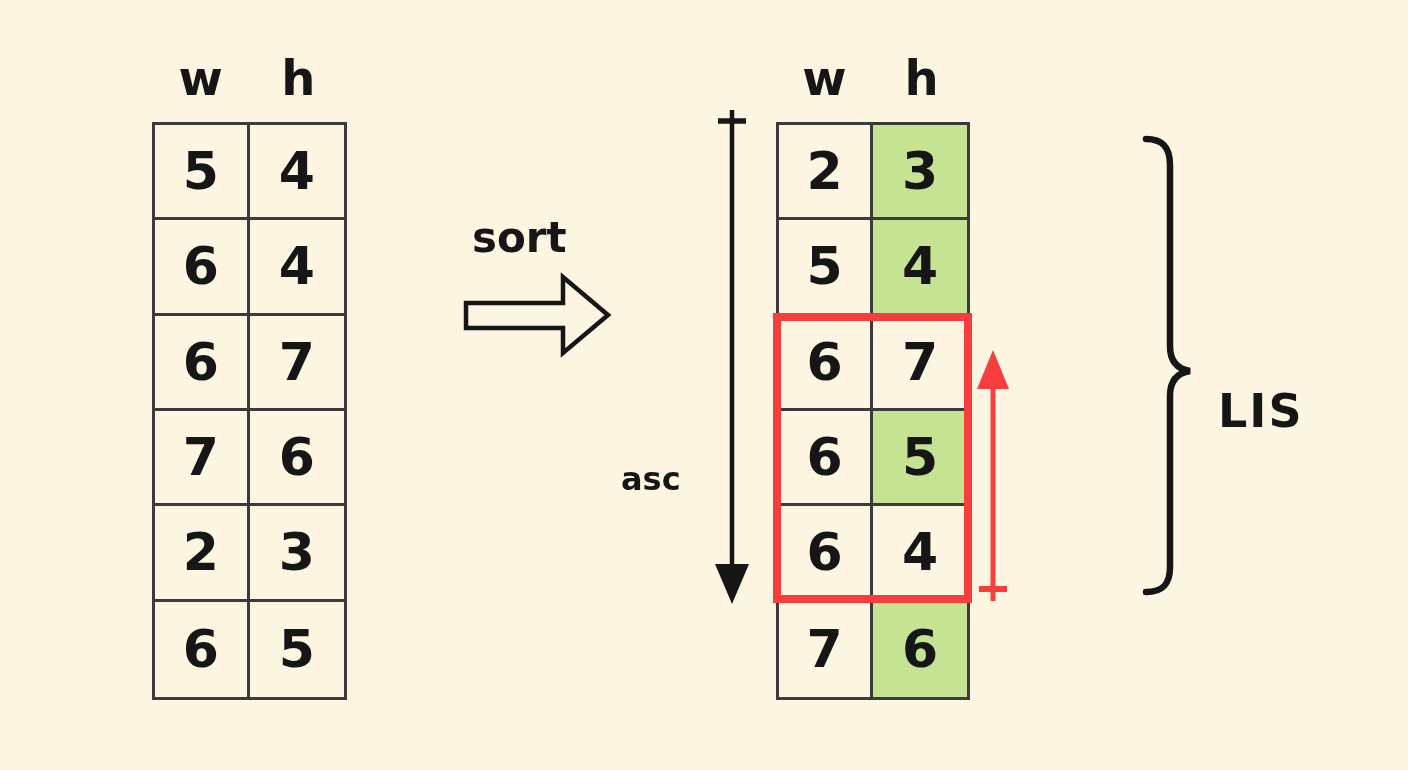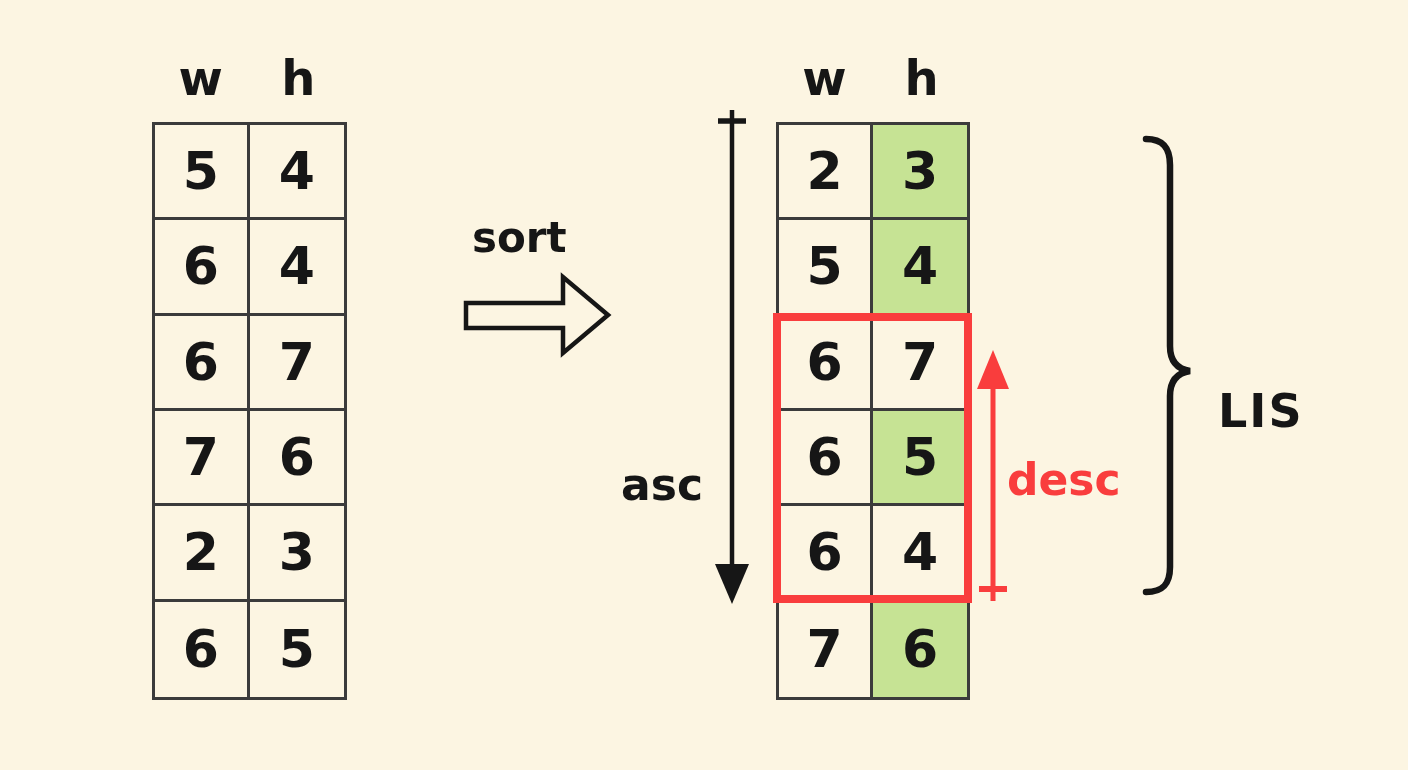--- a/index.html
+++ b/index.html
@@ -59,21 +59,21 @@
   .cell[data-state="green"]{background:var(--green);}
   
   .lbl{
     position:absolute;
     font-weight:700;
     line-height:1;
     white-space:nowrap;
     color:var(--ink);
   }
   .lbl-sort{left:472px;top:205px;font-size:42px;margin-top:12px;}
-  .lbl-asc{left:621px;top:463px;font-size:44px;}
+  .lbl-asc{left:621px;top:463px;font-size:32px;}
   .lbl-desc{left:1007px;top:458px;font-size:44px;color:var(--red);}
   .lbl-lis{left:1218px;top:348px;font-size:46px;letter-spacing:2px;margin-top:40px;}
   
   .overlay{
     position:absolute;left:0;top:0;width:1408px;height:770px;
     pointer-events:none;
   }
 </style>
 </head>
 <body>
@@ -116,21 +116,20 @@
     <div class="cell" data-state="plain">7</div>
     <div class="cell">6</div>
     <div class="cell" data-state="green">5</div>
     <div class="cell">6</div>
     <div class="cell" data-state="plain">4</div>
     <div class="cell">7</div>
     <div class="cell" data-state="green">6</div>
   </div>
 
   <div class="lbl lbl-asc">asc</div>
-  <div class="lbl lbl-desc">desc</div>
   <div class="lbl lbl-lis">LIS</div>
 
   <svg class="overlay" viewBox="0 0 1408 770">
 
     <polygon points="466,303 563,303 563,277 608,315 563,353 563,328 466,328" fill="#fcf5e2" stroke="#161616" stroke-width="4.5" stroke-linejoin="miter"></polygon>
 
     <g>
       <line x1="732" y1="110" x2="732" y2="572" stroke="#161616" stroke-width="4.5"></line>
       <line x1="718" y1="121" x2="746" y2="121" stroke="#161616" stroke-width="5.5"></line>
       <polygon points="732,604 715,564 749,564" fill="#161616"></polygon>

